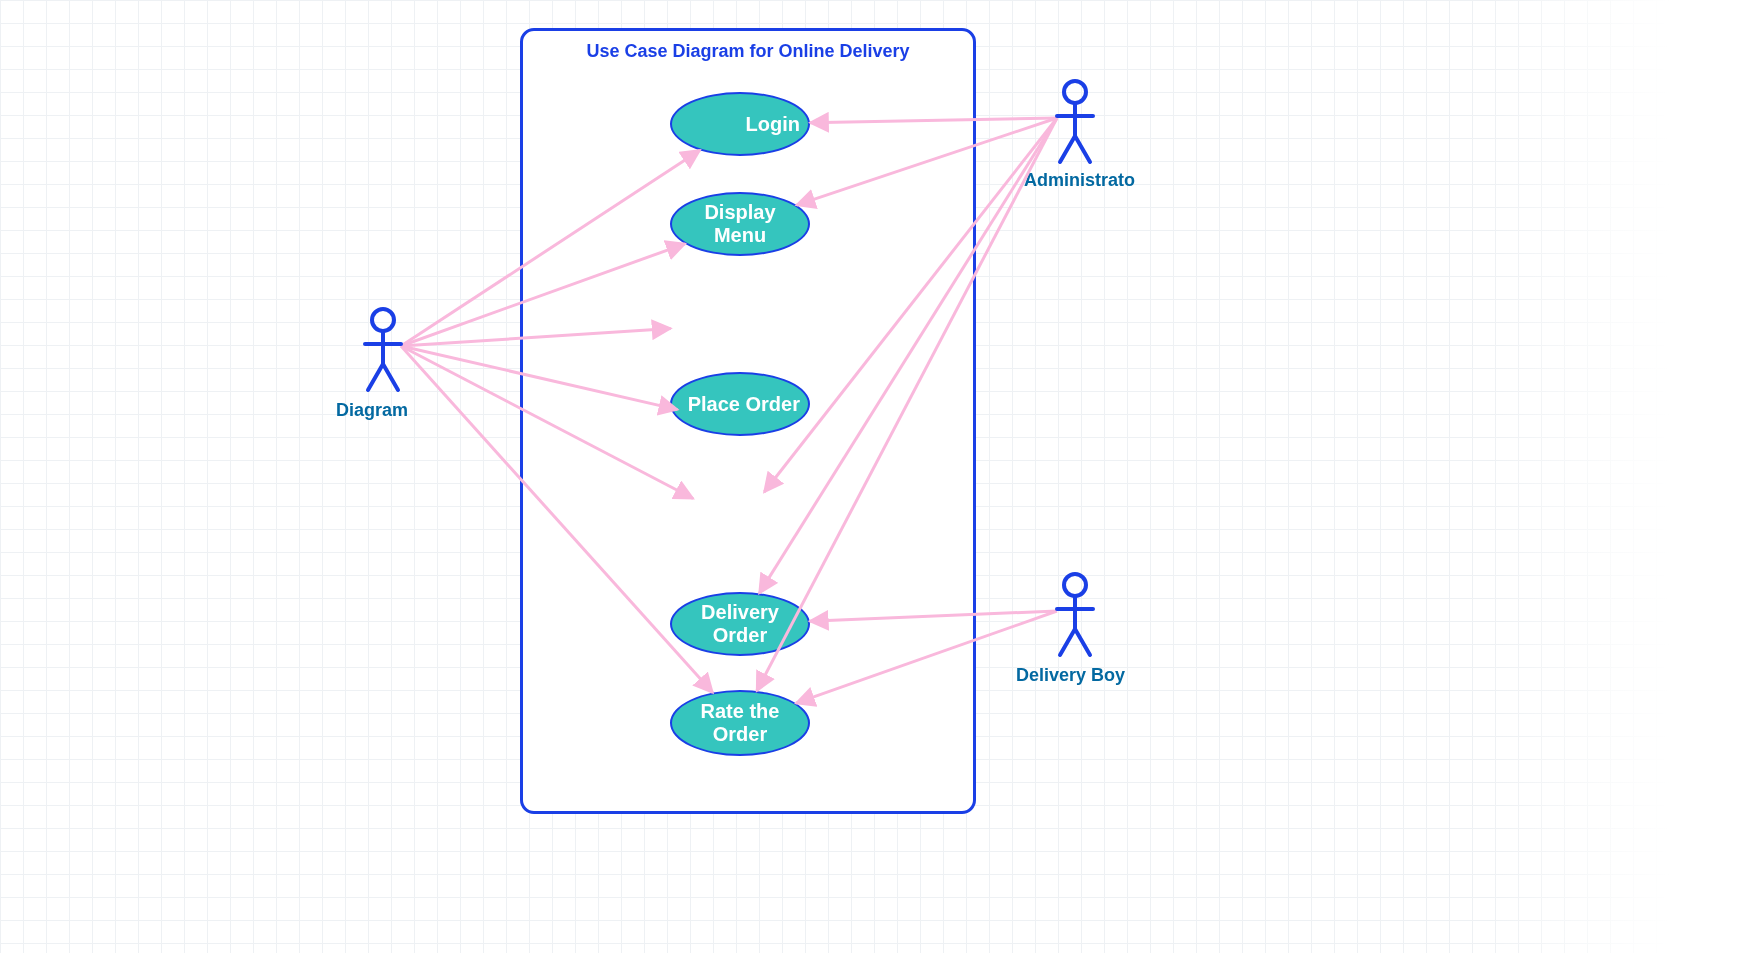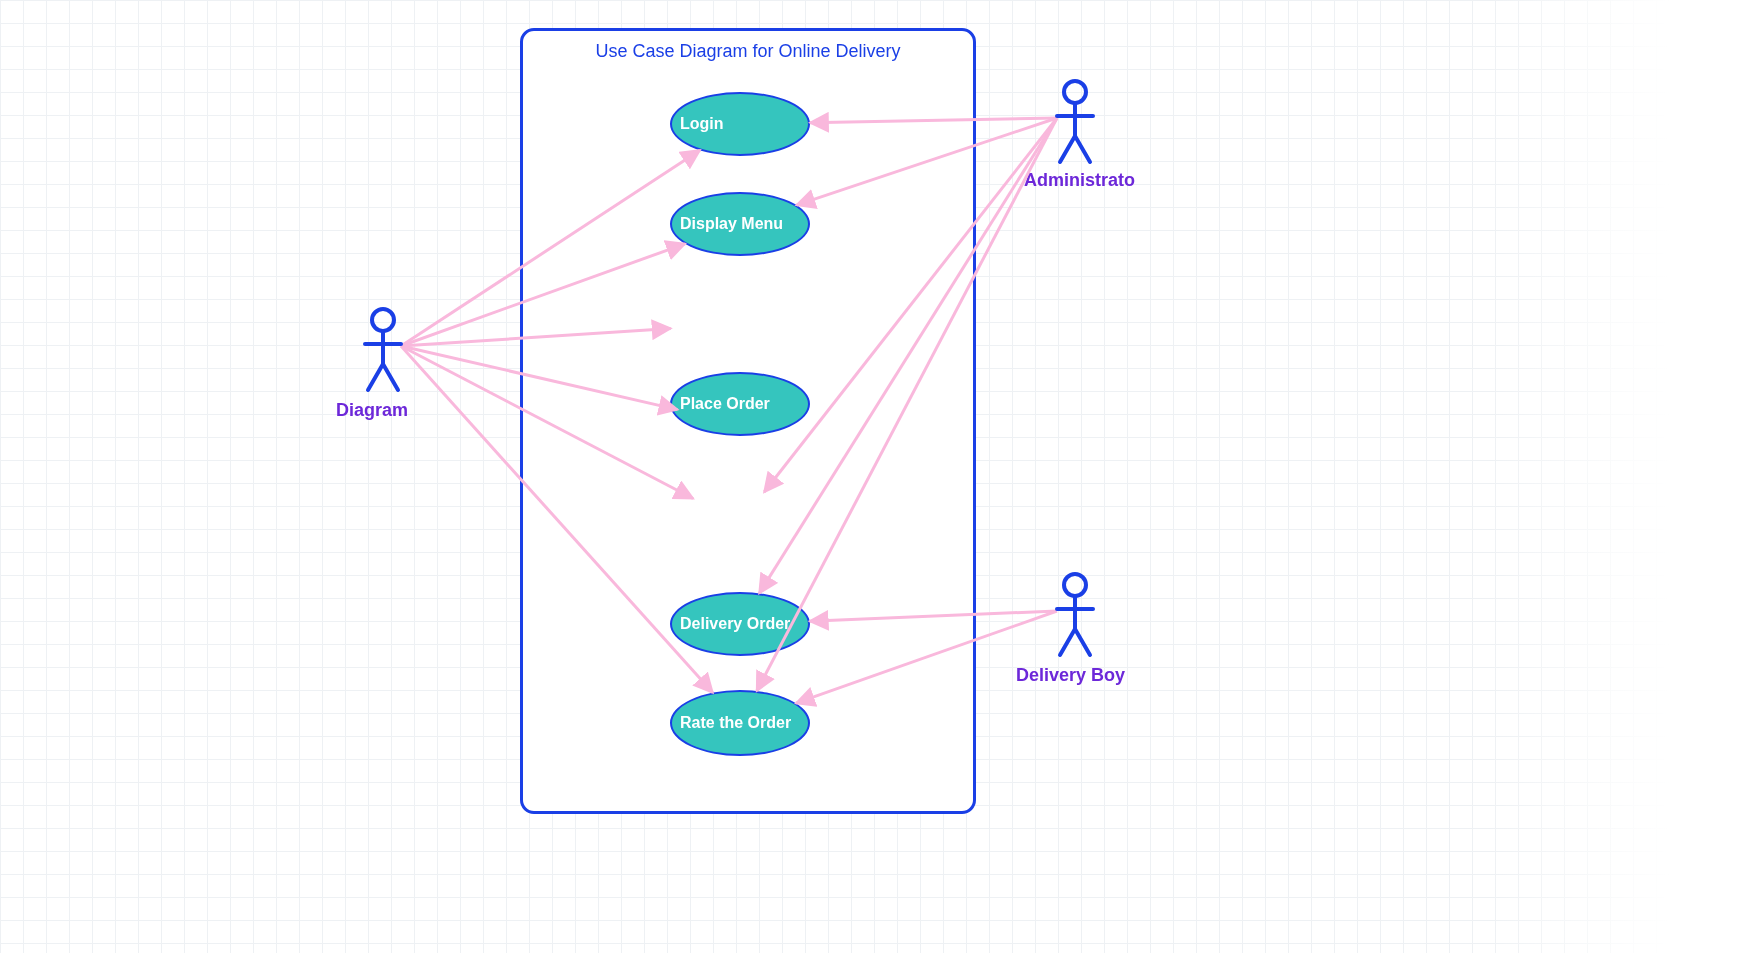--- a/index.html
+++ b/index.html
@@ -34,42 +34,42 @@
     border: 3px solid #1A3FE6;
     border-radius: 14px;
     background: #fff;
   }
   .system-title {
     position: absolute;
     top: 10px;
     left: 0; right: 0;
     text-align: center;
     color: #1A3FE6;
-    font-weight: normal;
+    font-weight: bold;
     font-size: 18px;
   }
   .usecase {
     position: absolute;
     border-radius: 50%;
     background: #35C5BE;
     border: 2px solid #1A3FE6;
     display: flex;
     align-items: center;
-    justify-content: flex-start;
+    justify-content: flex-end;
     text-align: center;
     color: #fff;
     font-weight: bold;
-    font-size: 16px;
+    font-size: 20px;
     line-height: 1.15;
     padding: 0 8px;
     box-sizing: border-box;
   }
   .actor-label {
     position: absolute;
-    color: #6d28d9;
+    color: #0369a1;
     font-weight: bold;
     font-size: 18px;
     text-align: center;
     white-space: nowrap;
   }
   svg.overlay {
     position: absolute;
     inset: 0;
     width: 1747px;
     height: 953px;

